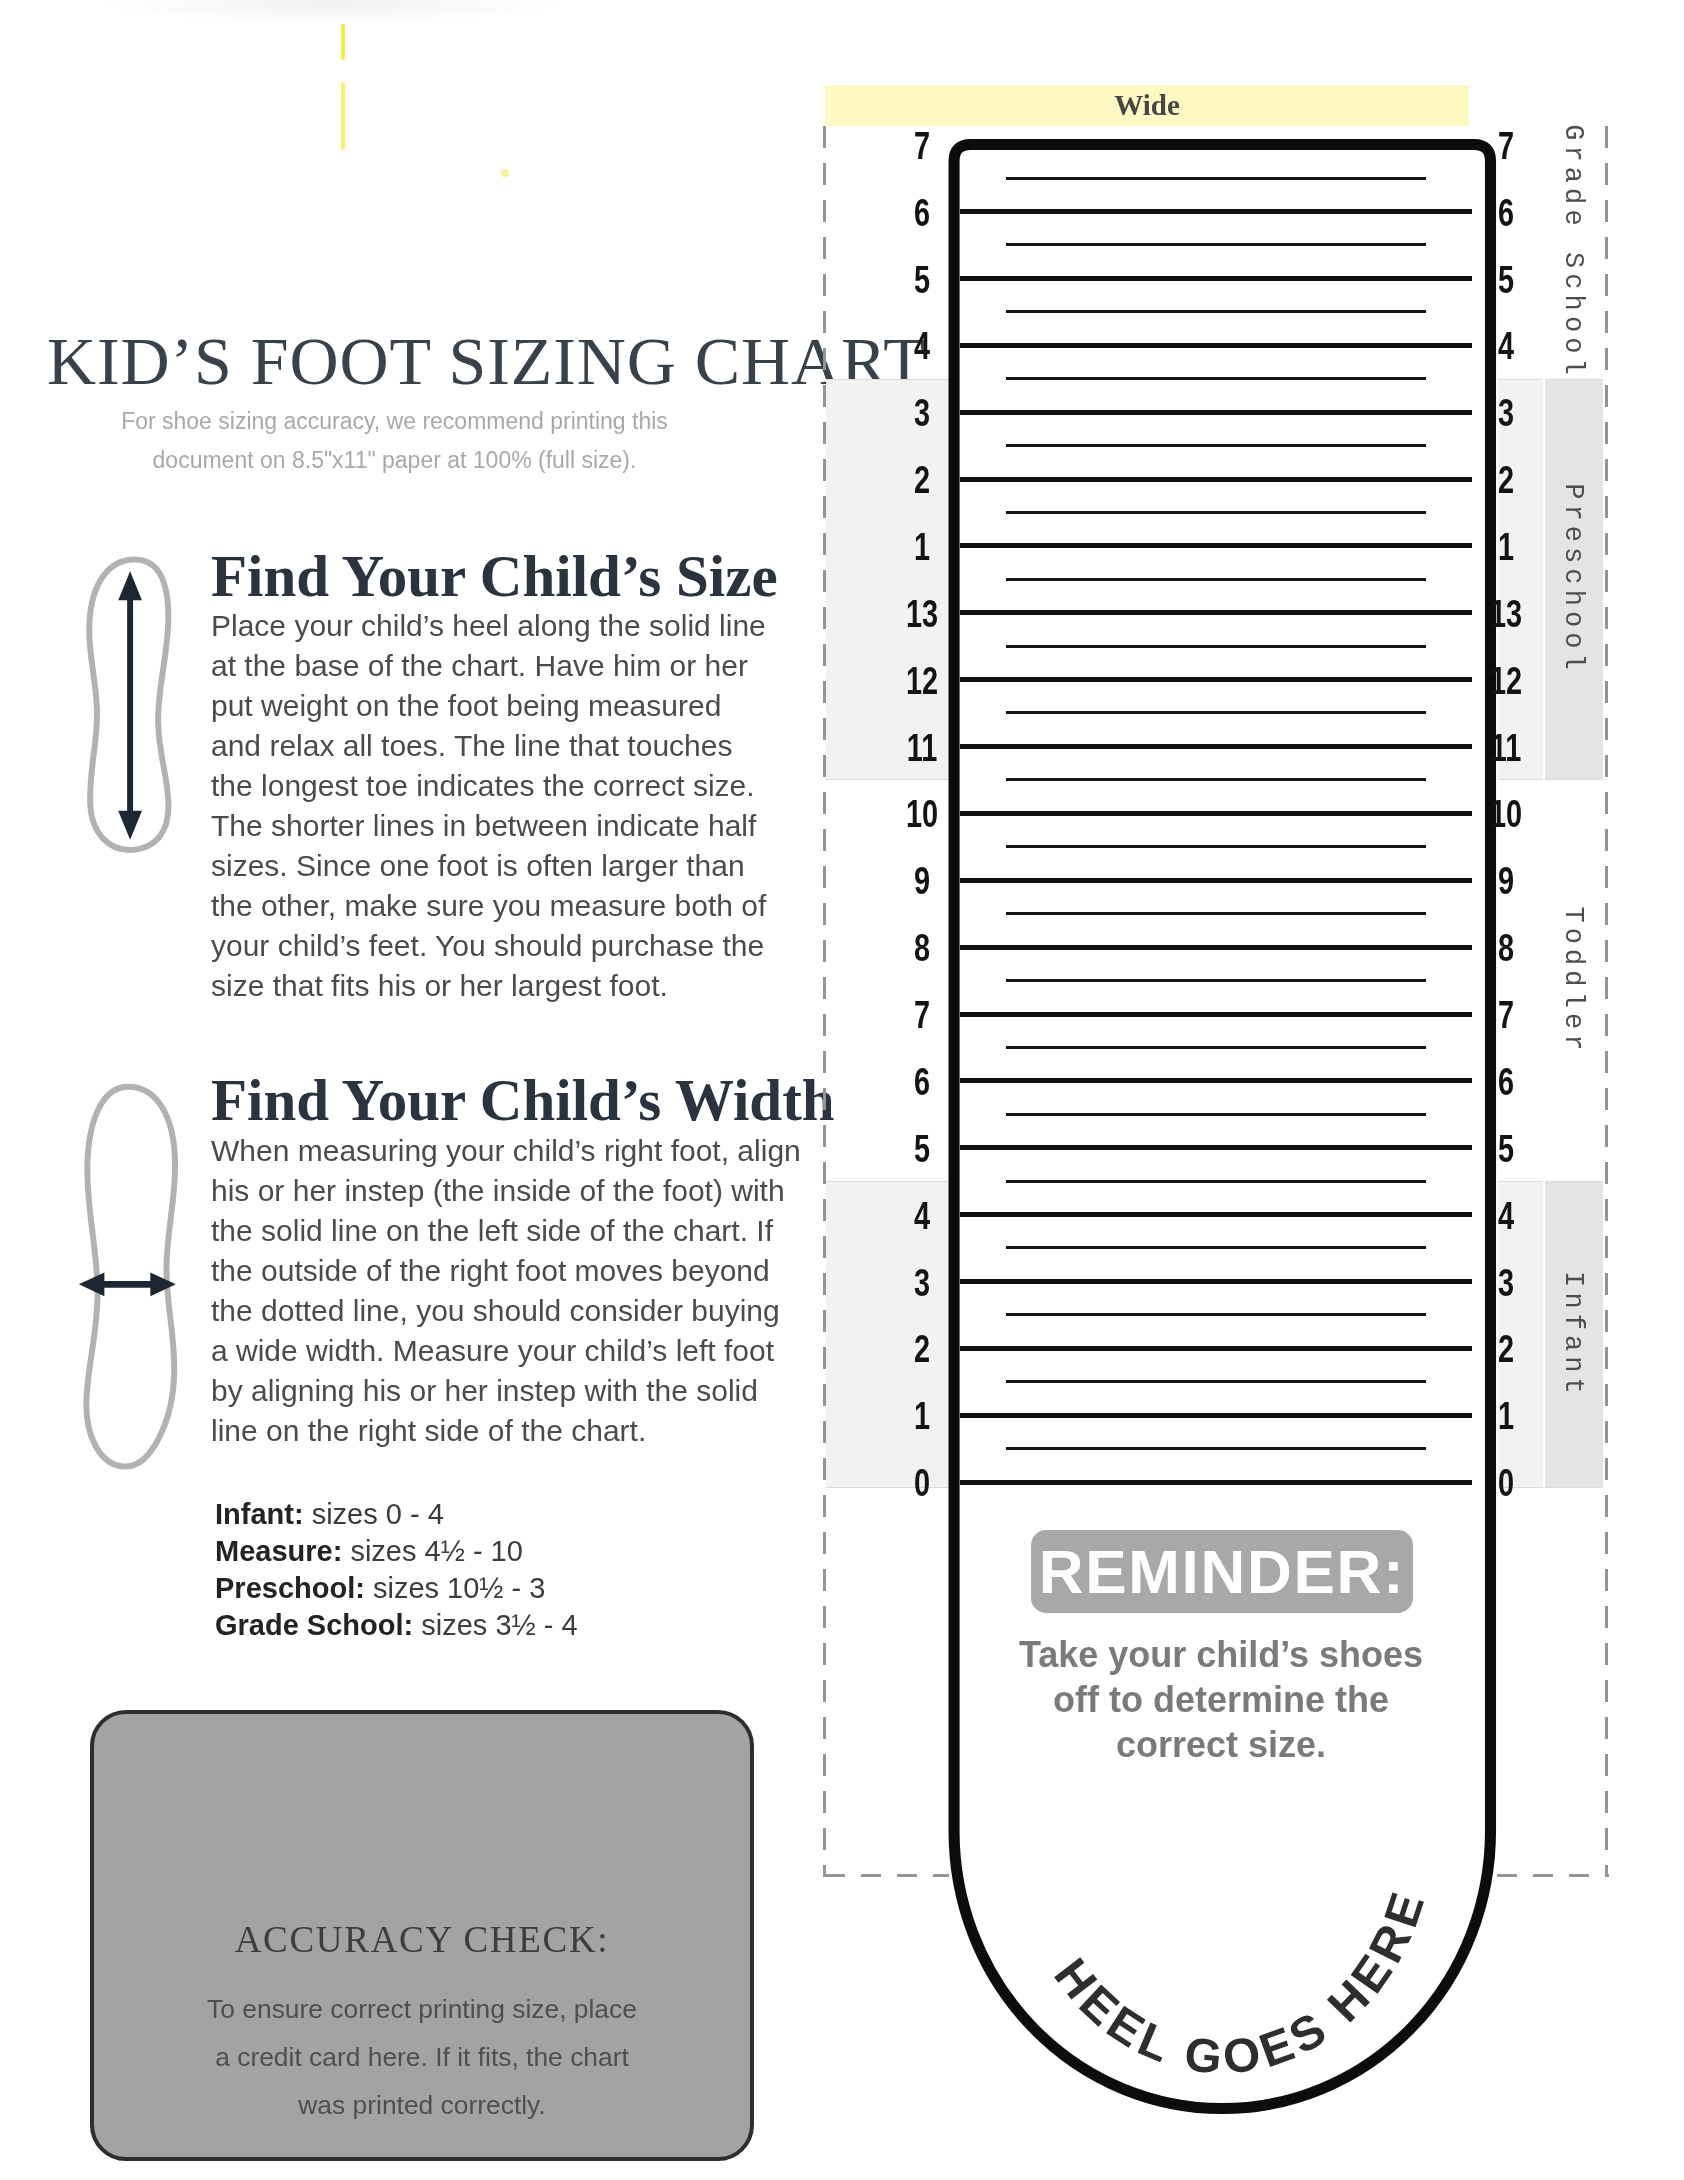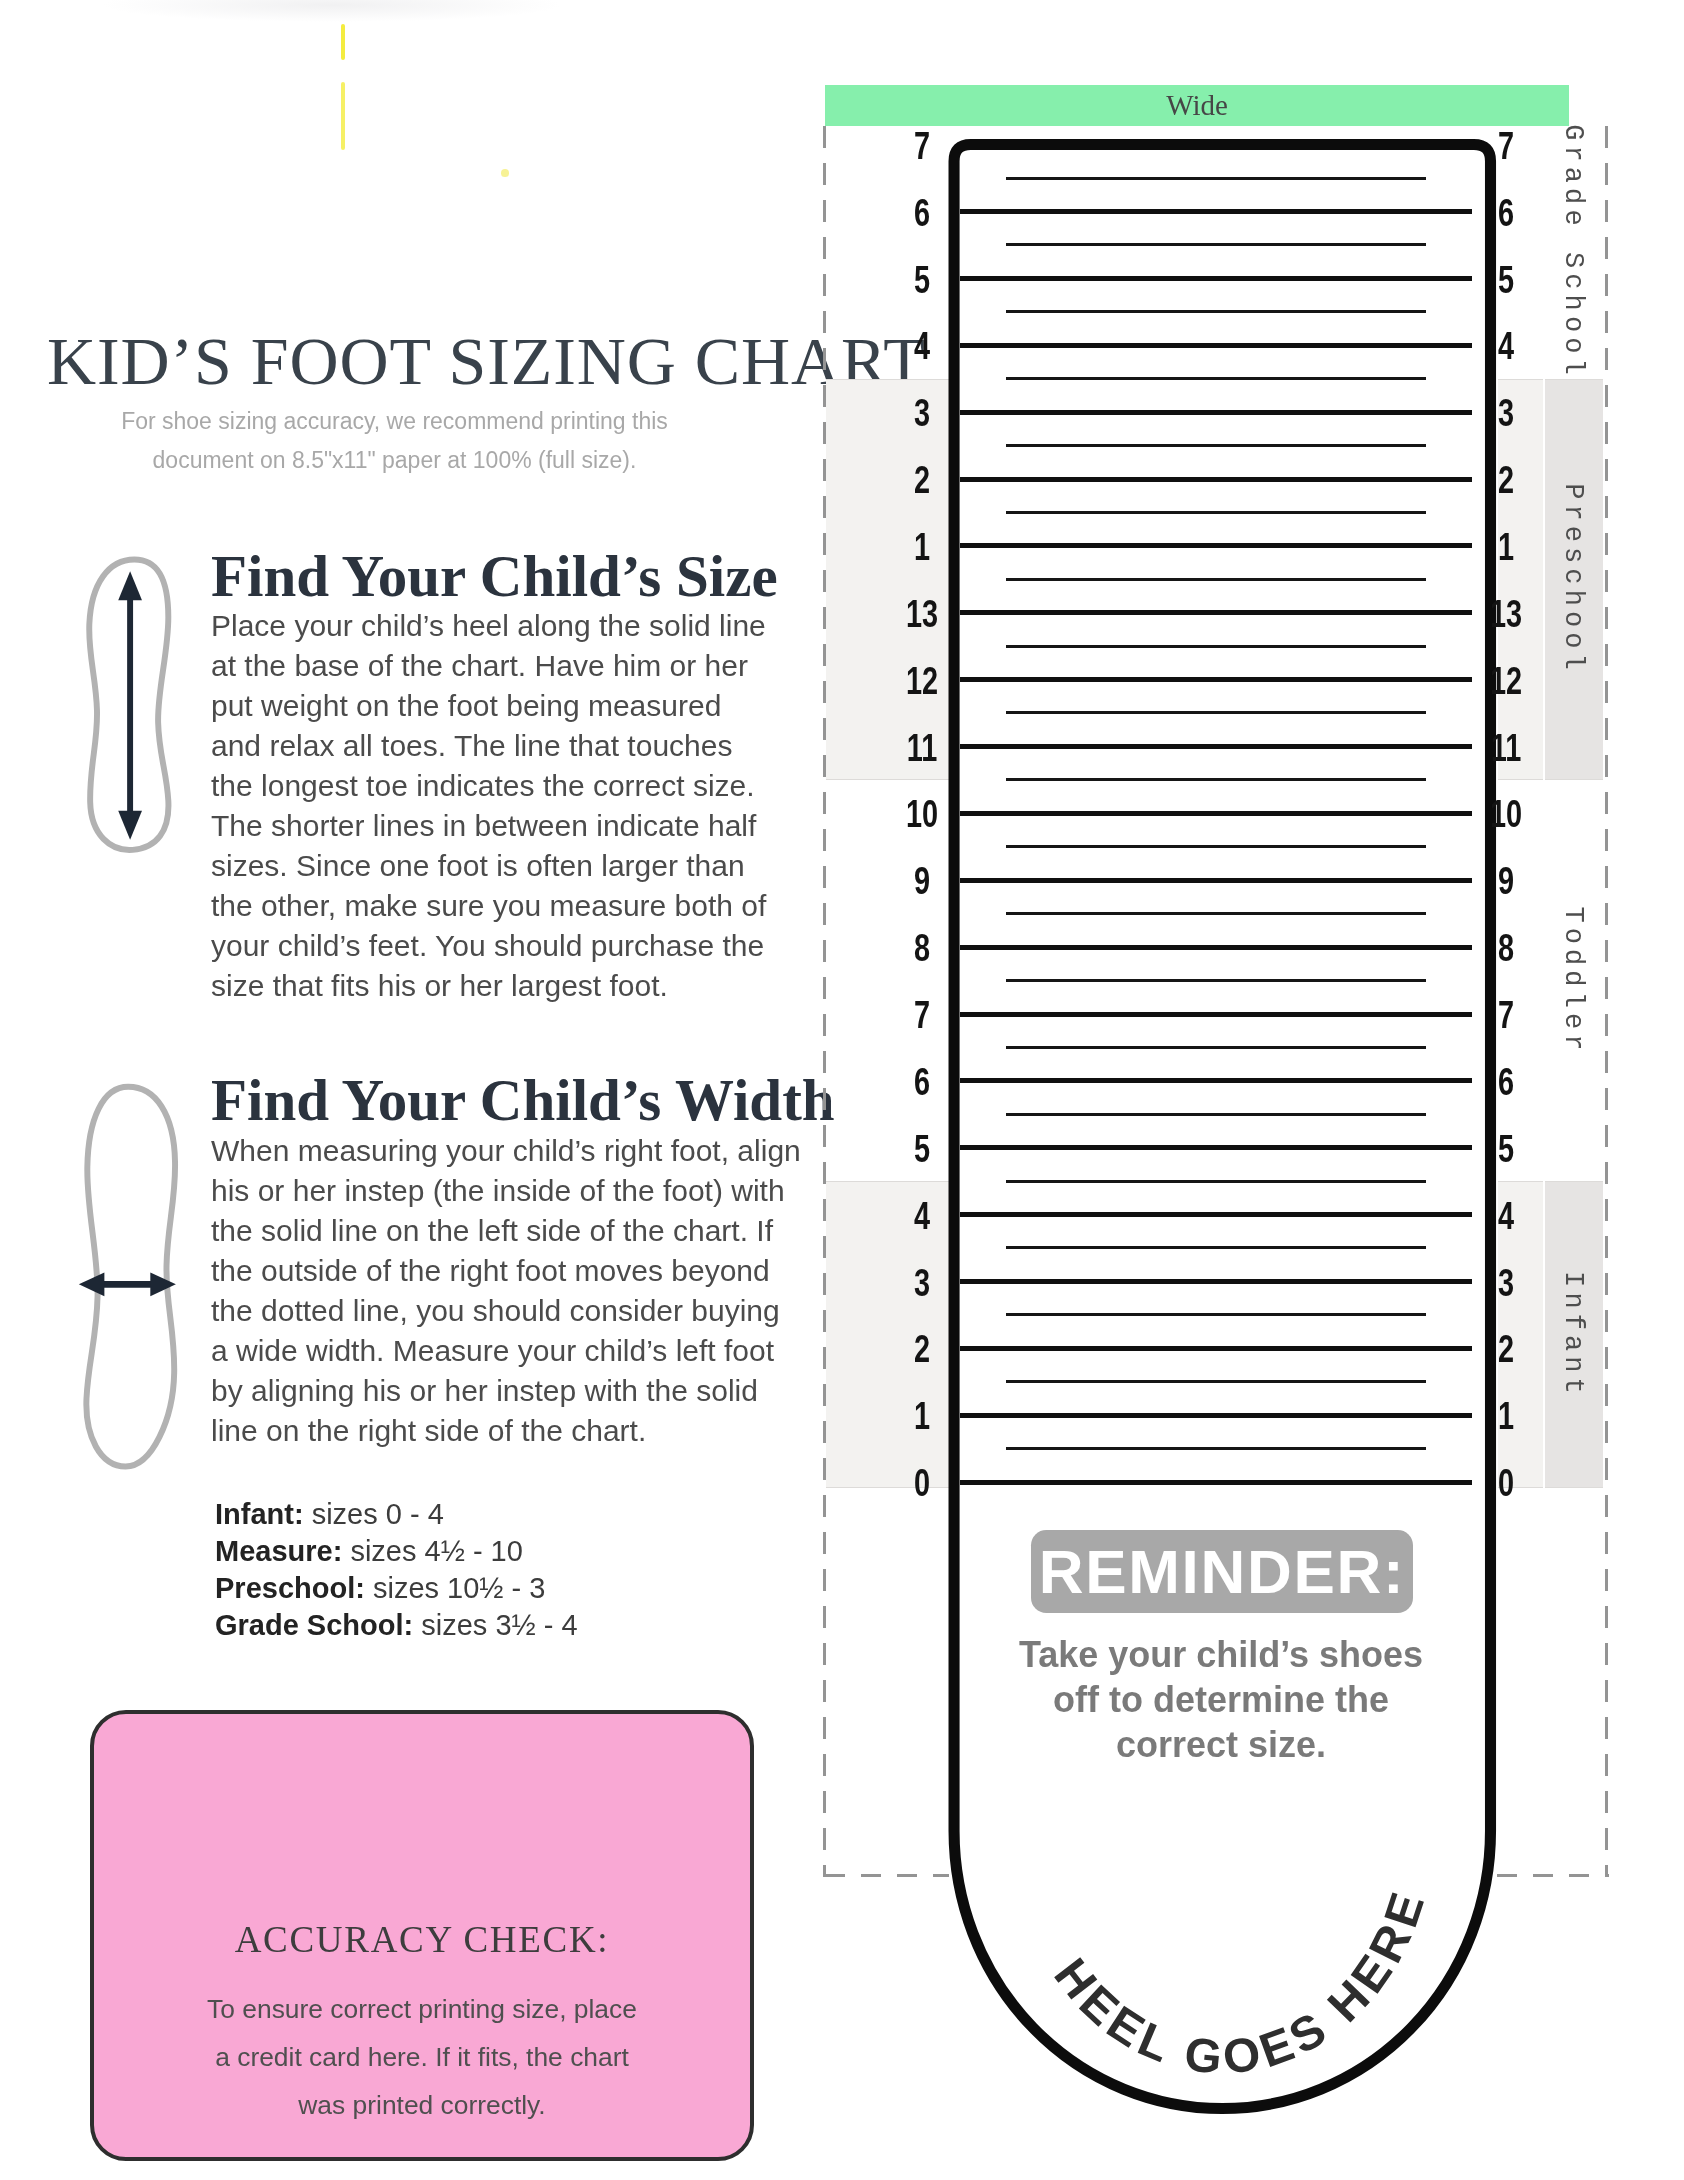--- a/index.html
+++ b/index.html
@@ -34,35 +34,35 @@
   .para {
     position:absolute; left:211px; width:622px;
     white-space:pre-line; font-size:30px; line-height:40px; color:#4b4b4b;
   }
   .size-ranges { position:absolute; left:215px; top:1496px; }
   .range-row { font-size:29px; line-height:37px; color:#3c3c3c; }
   .range-label { font-weight:700; color:#232323; }
 
   .accuracy-box {
     position:absolute; left:90px; top:1710px; width:664px; height:451px;
-    border:4.3px solid #2e2e2e; border-radius:36px; background:#f9a8d4;
+    border:4.3px solid #2e2e2e; border-radius:36px; background:#a3a3a3;
   }
   .accuracy-heading {
     position:absolute; left:0; top:204px; width:100%; text-align:center;
     font-family:"Liberation Serif", serif; font-size:37px; letter-spacing:1.7px; color:#3d3d3d;
   }
   .accuracy-body {
     position:absolute; left:0; top:271px; width:100%; text-align:center;
     white-space:pre-line; font-size:26.4px; line-height:48px; color:#4f4f4f;
   }
 
   
   .wide-bar {
-    position:absolute; left:825px; top:85px; width:744px; height:41px;
-    background:#86efac; display:flex; align-items:center; justify-content:center;
+    position:absolute; left:825px; top:85px; width:644px; height:41px;
+    background:#fef9c3; display:flex; align-items:center; justify-content:center;font-weight:bold;
   }
   .wide-bar span { font-family:"Liberation Serif", serif; font-size:29px; color:#464646; }
 
   .vdash {
     position:absolute; top:126px; width:3.4px; height:1751px;
     background:repeating-linear-gradient(to bottom, #949494 0 22px, transparent 22px 37px);
   }
   .hdash {
     position:absolute; top:1874px; height:3.4px;
     background:repeating-linear-gradient(to right, #949494 0 20.4px, transparent 20.4px 36px);

